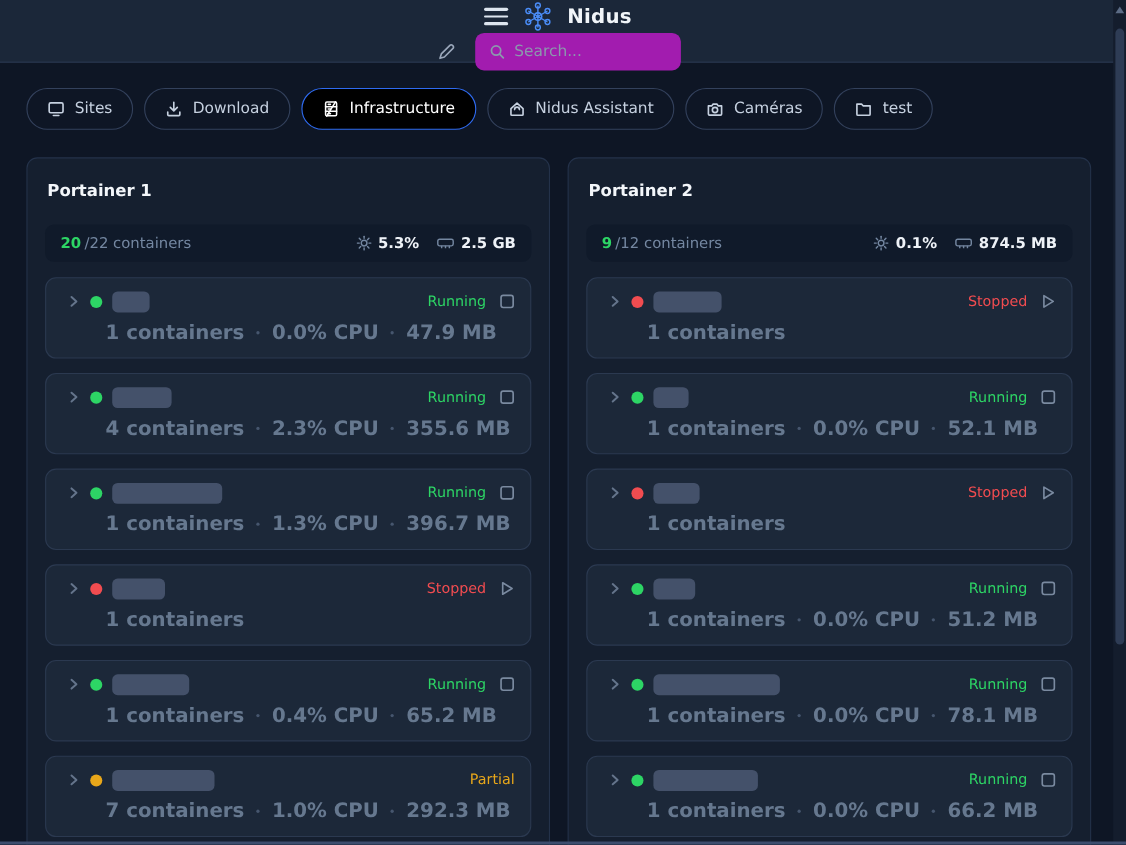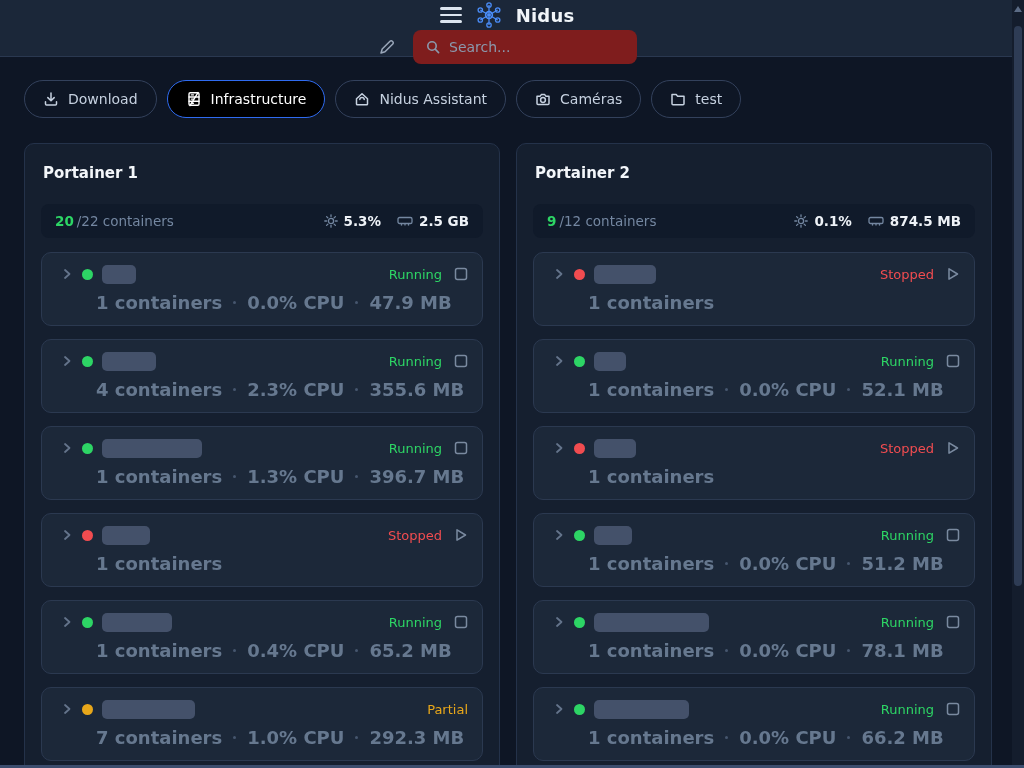--- a/index.html
+++ b/index.html
@@ -16,21 +16,21 @@
     flex-direction:column;
   }
   .h-left { display:flex; align-items:center; gap:12px; }
   .burger { width:22px; display:flex; flex-direction:column; gap:4px; cursor:pointer; background:none; border:none; }
   .burger span { display:block; height:2.5px; border-radius:2px; background:#dde5ef; }
   .logo { display:flex; align-items:center; }
   .app-name { font-size:18px; font-weight:bold; color:#f1f5f9; letter-spacing:.2px; }
   .h-right { display:flex; align-items:center; gap:16px; }
   .pencil-btn { background:none; border:none; cursor:pointer; display:flex; }
   .searchbox {
-    width:224px; height:34px; background:#7f1d1d; border-radius:8px;
+    width:187px; height:34px; background:#a21caf; border-radius:8px;
     display:flex; align-items:center; gap:8px; padding:0 12px;
   }
   .searchbox input {
     background:transparent; border:none; outline:none; width:100%;
     color:#cfd8e3; font-size:14px; font-family:inherit;
   }
   .searchbox input::placeholder { color:#8b99ad; }
   
   .tabs { display:flex; gap:10px; padding:23px 24px 0 24px; }
   .tab {
@@ -130,20 +130,29 @@
           <circle cx="7" cy="7" r="4.2"></circle>
             <line x1="10.4" y1="10.4" x2="13.6" y2="13.6"></line>
         </svg>
       </span>
       <input type="text" placeholder="Search..." style="">
     </div>
   </div>
 </div>
 
 <div class="tabs">
+  <button class="tab">
+    <span>
+      <svg width="16" height="16" viewBox="0 0 16 16" fill="none" stroke="#c6d1e0" stroke-width="1.5" stroke-linecap="round">
+        <rect x="1.7" y="2.5" width="12.6" height="9" rx="1.4"></rect>
+          <line x1="5.5" y1="14" x2="10.5" y2="14"></line>
+      </svg>
+    </span>
+    <span>Sites</span>
+  </button>
   <button class="tab">
     <span>
       <svg width="16" height="16" viewBox="0 0 16 16" fill="none" stroke="#c6d1e0" stroke-width="1.5" stroke-linecap="round" stroke-linejoin="round">
         <path d="M8 2 v7.2 M4.8 6.6 8 9.8 11.2 6.6"></path>
           <path d="M2.5 10.8 v2.3 a1 1 0 0 0 1 1 h9 a1 1 0 0 0 1-1 v-2.3"></path>
       </svg>
     </span>
     <span>Download</span>
   </button>
   <button class="tab active">

